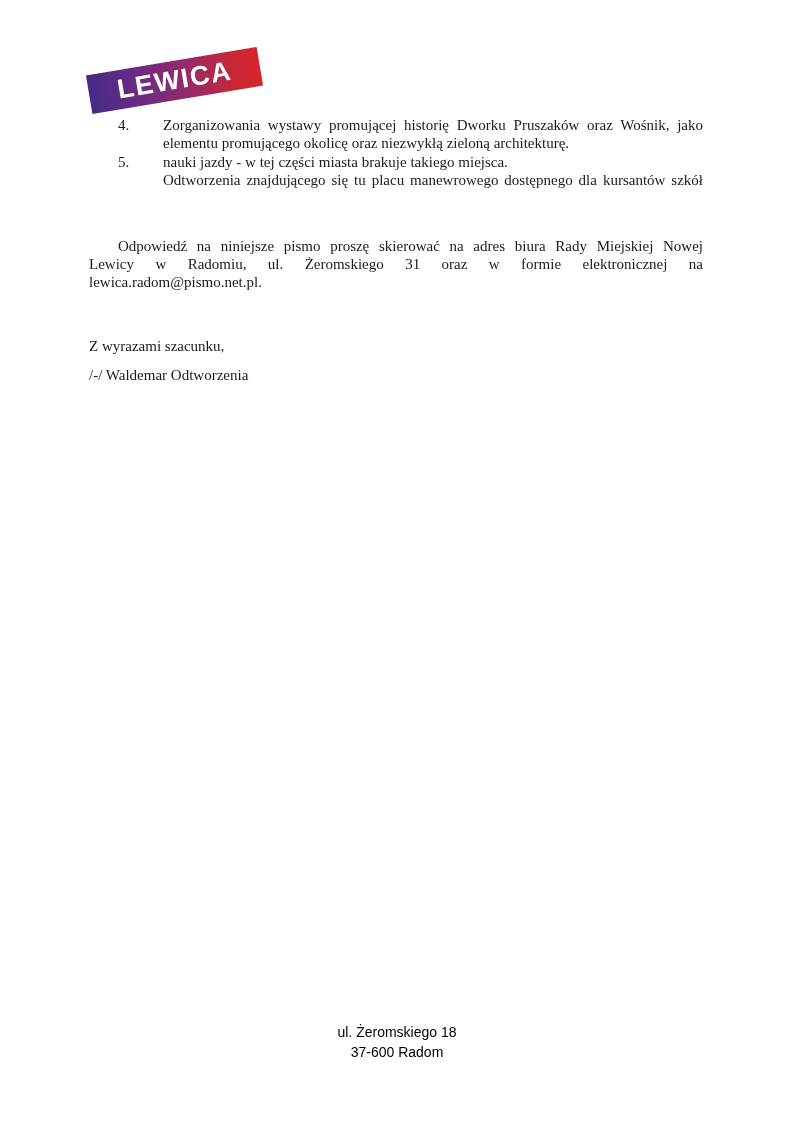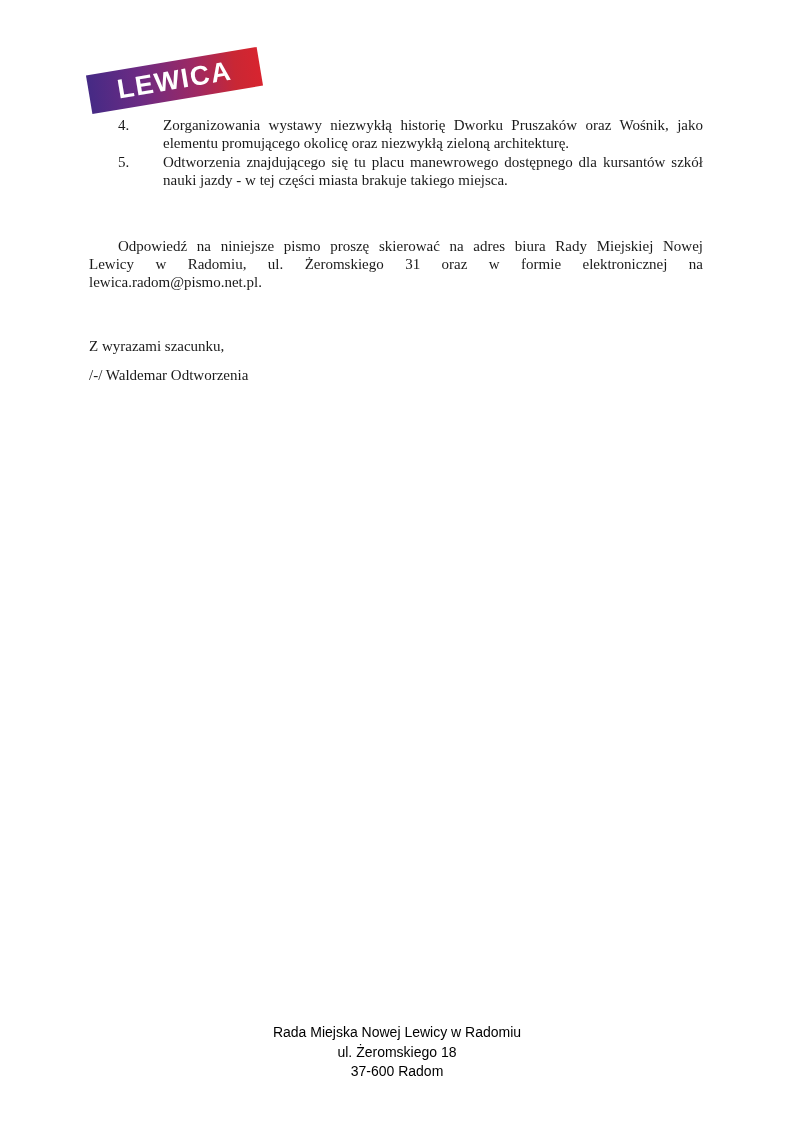--- a/index.html
+++ b/index.html
@@ -79,42 +79,41 @@
 
   <div class="logo">
     <span class="logo-text">LEWICA</span>
   </div>
 
   <div class="content">
 
     <div>
       <div class="item">
         <span class="item-num">4.</span>
-        <div class="line line-full">Zorganizowania wystawy niezwykłą historię Dworku Pruszaków oraz Wośnik, jako</div>
+        <div class="line line-full">Zorganizowania wystawy promującej historię Dworku Pruszaków oraz Wośnik, jako</div>
         <div class="line">elementu promującego okolicę oraz niezwykłą zieloną architekturę.</div>
       </div>
       <div class="item">
         <span class="item-num">5.</span>
+        <div class="line">nauki jazdy - w tej części miasta brakuje takiego miejsca.</div>
         <div class="line line-full">Odtworzenia znajdującego się tu placu manewrowego dostępnego dla kursantów szkół</div>
-        <div class="line">nauki jazdy - w tej części miasta brakuje takiego miejsca.</div>
       </div>
     </div>
 
     <div class="paragraph">
       <div class="line line-full p-indent">Odpowiedź na niniejsze pismo proszę skierować na adres biura Rady Miejskiej Nowej</div>
       <div class="line line-full">Lewicy w Radomiu, ul. Żeromskiego 31 oraz w formie elektronicznej na</div>
       <div class="line">lewica.radom@pismo.net.pl.</div>
     </div>
 
     <div class="closing">
       <div class="closing-salutation">Z wyrazami szacunku,</div>
       <div class="closing-signature">/-/ Waldemar Odtworzenia</div>
     </div>
 
   </div>
 
   <div class="footer">
-    <div>Rada Miejska Nowej Lewicy w Radomiu</div>
     <div>ul. Żeromskiego 18</div>
     <div>37-600 Radom</div>
   </div>
 
 </div>
 
 </body></html>

